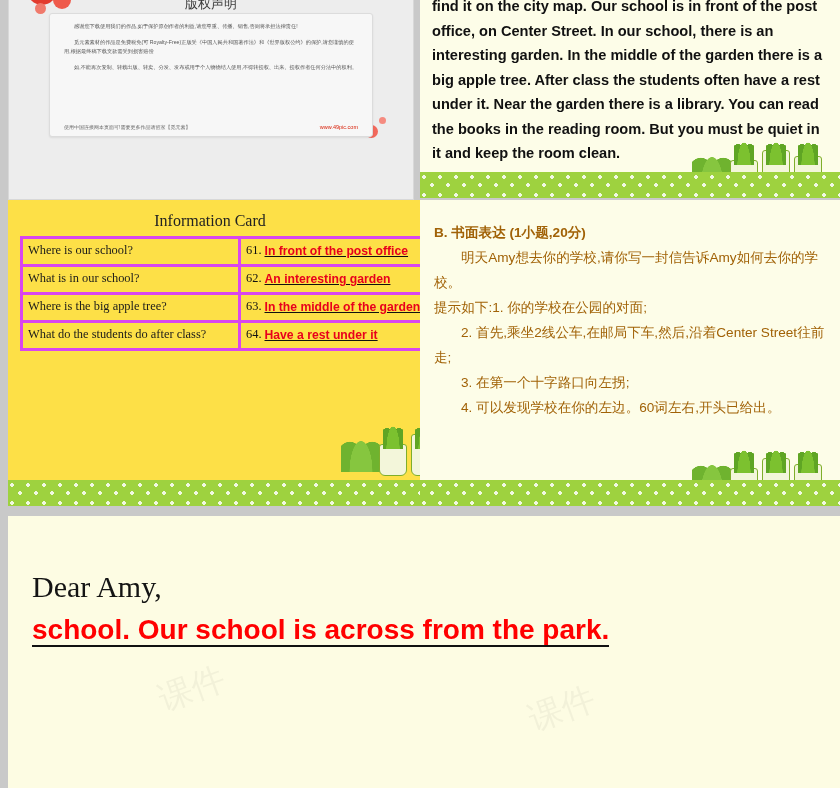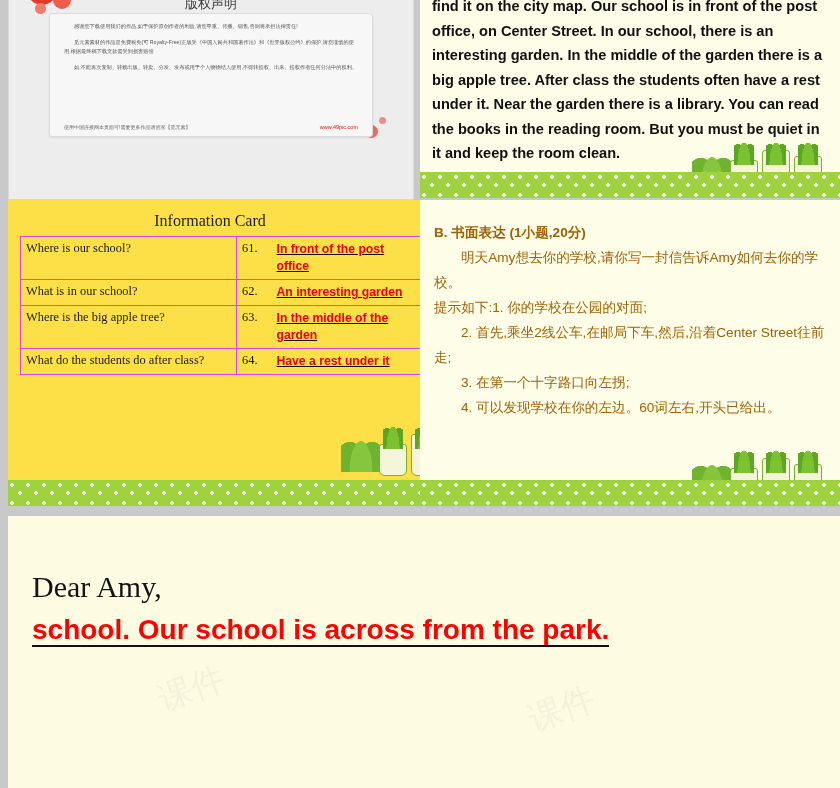--- a/index.html
+++ b/index.html
@@ -176,21 +176,21 @@
     font-family: "Liberation Serif", serif;
   }
   #slide3 table {
     position: absolute;
     left: 12px; top: 36px;
     width: 380px;
     border-collapse: collapse;
     table-layout: fixed;
   }
   #slide3 td {
-    border: 1px solid #d946ef;
+    border: 3px solid #d946ef;
     vertical-align: top;
     padding: 4px 5px;
     font-size: 12.4px;
     font-family: "Liberation Serif", serif;
     color: #1a1a1a;
     line-height: 15px;
   }
   #slide3 td.qcell { width: 205px; }
   #slide3 td.acell { width: 175px; }
   #slide3 .num {
@@ -203,21 +203,21 @@
     font-weight: bold;
     font-size: 12.2px;
     color: #e8001c;
     text-decoration: underline;
     text-decoration-color: #111;
     line-height: 17px;
     display: inline;
   }
   #slide3 .arow {
     display: flex;
-    gap: 19px;
+    gap: 3px;
     align-items: flex-start;
   }
   #slide3 .atext { flex: 1; }
   #slide3 .plants-s3 {
     position: absolute;
     right: 4px; bottom: 30px;
   }
 
   
   #slide4 {

